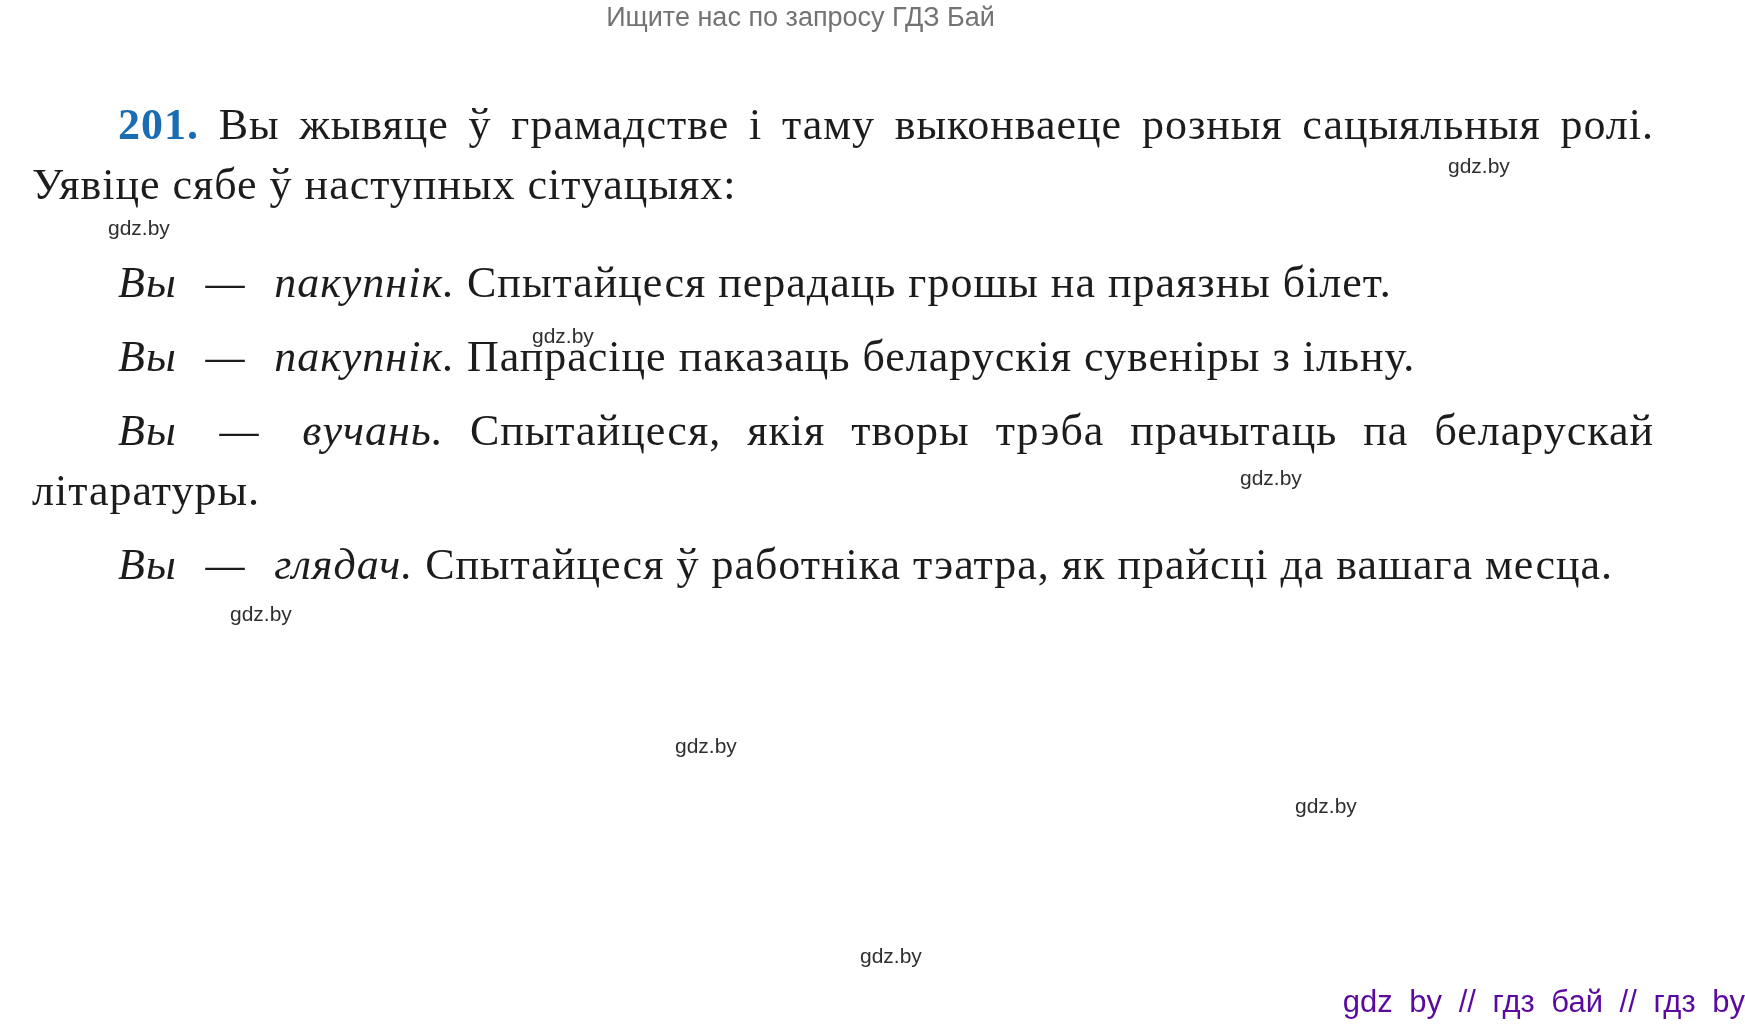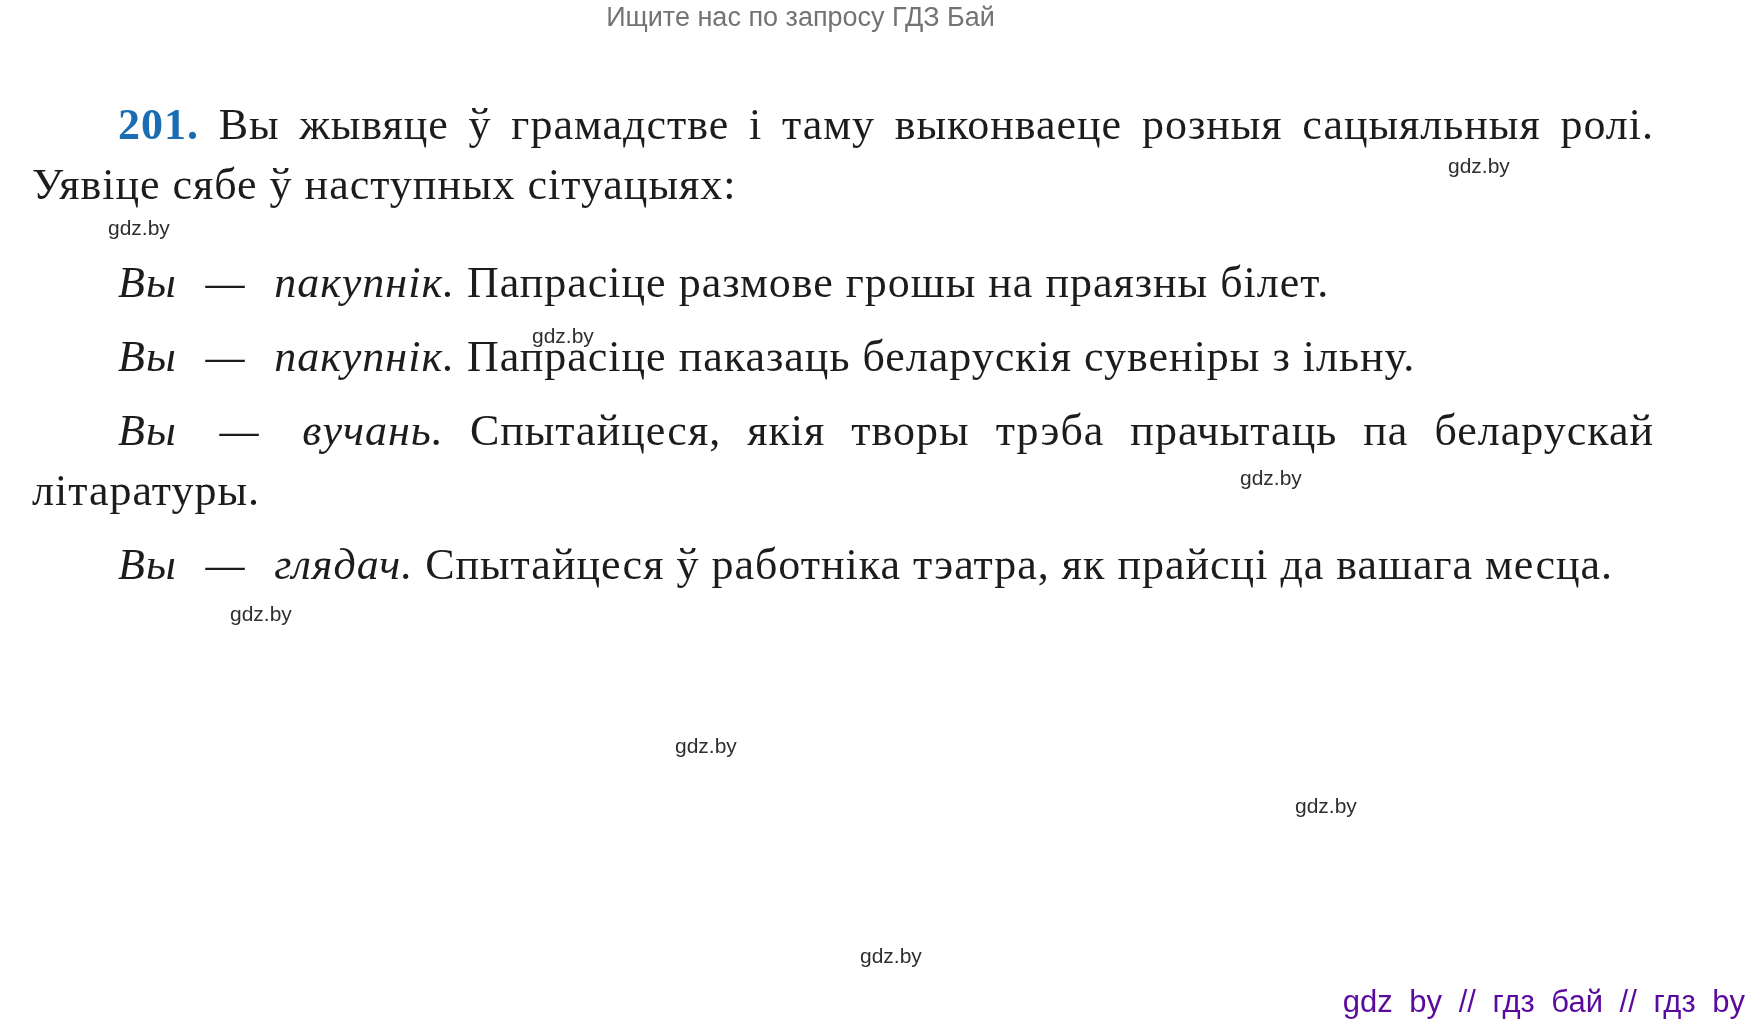--- a/index.html
+++ b/index.html
@@ -59,21 +59,21 @@
 
 <div class="banner">
   <span class="banner-inner">Ищите нас по запросу ГДЗ Бай</span>
 </div>
 
 <div class="content">
   <p class="intro"><span class="num">201.</span>
     <span>Вы жывяце ў грамадстве і таму выконваеце розныя сацыяльныя ролі. Уявіце сябе ў наступных сітуацыях:</span></p>
 
   <p><span class="role">Вы — пакупнік.</span>
-    <span>Папрасіце размове грошы на праязны білет.</span></p>
+    <span>Спытайцеся перадаць грошы на праязны білет.</span></p>
 
   <p><span class="role">Вы — пакупнік.</span>
     <span>Папрасіце паказаць беларускія сувеніры з ільну.</span></p>
 
   <p><span class="role">Вы — вучань.</span>
     <span>Спытайцеся, якія творы трэба прачытаць па беларускай літаратуры.</span></p>
 
   <p class="last-role"><span class="role">Вы — глядач.</span>
     <span>Спытайцеся ў работніка тэатра, як прайсці да вашага месца.</span></p>
 

